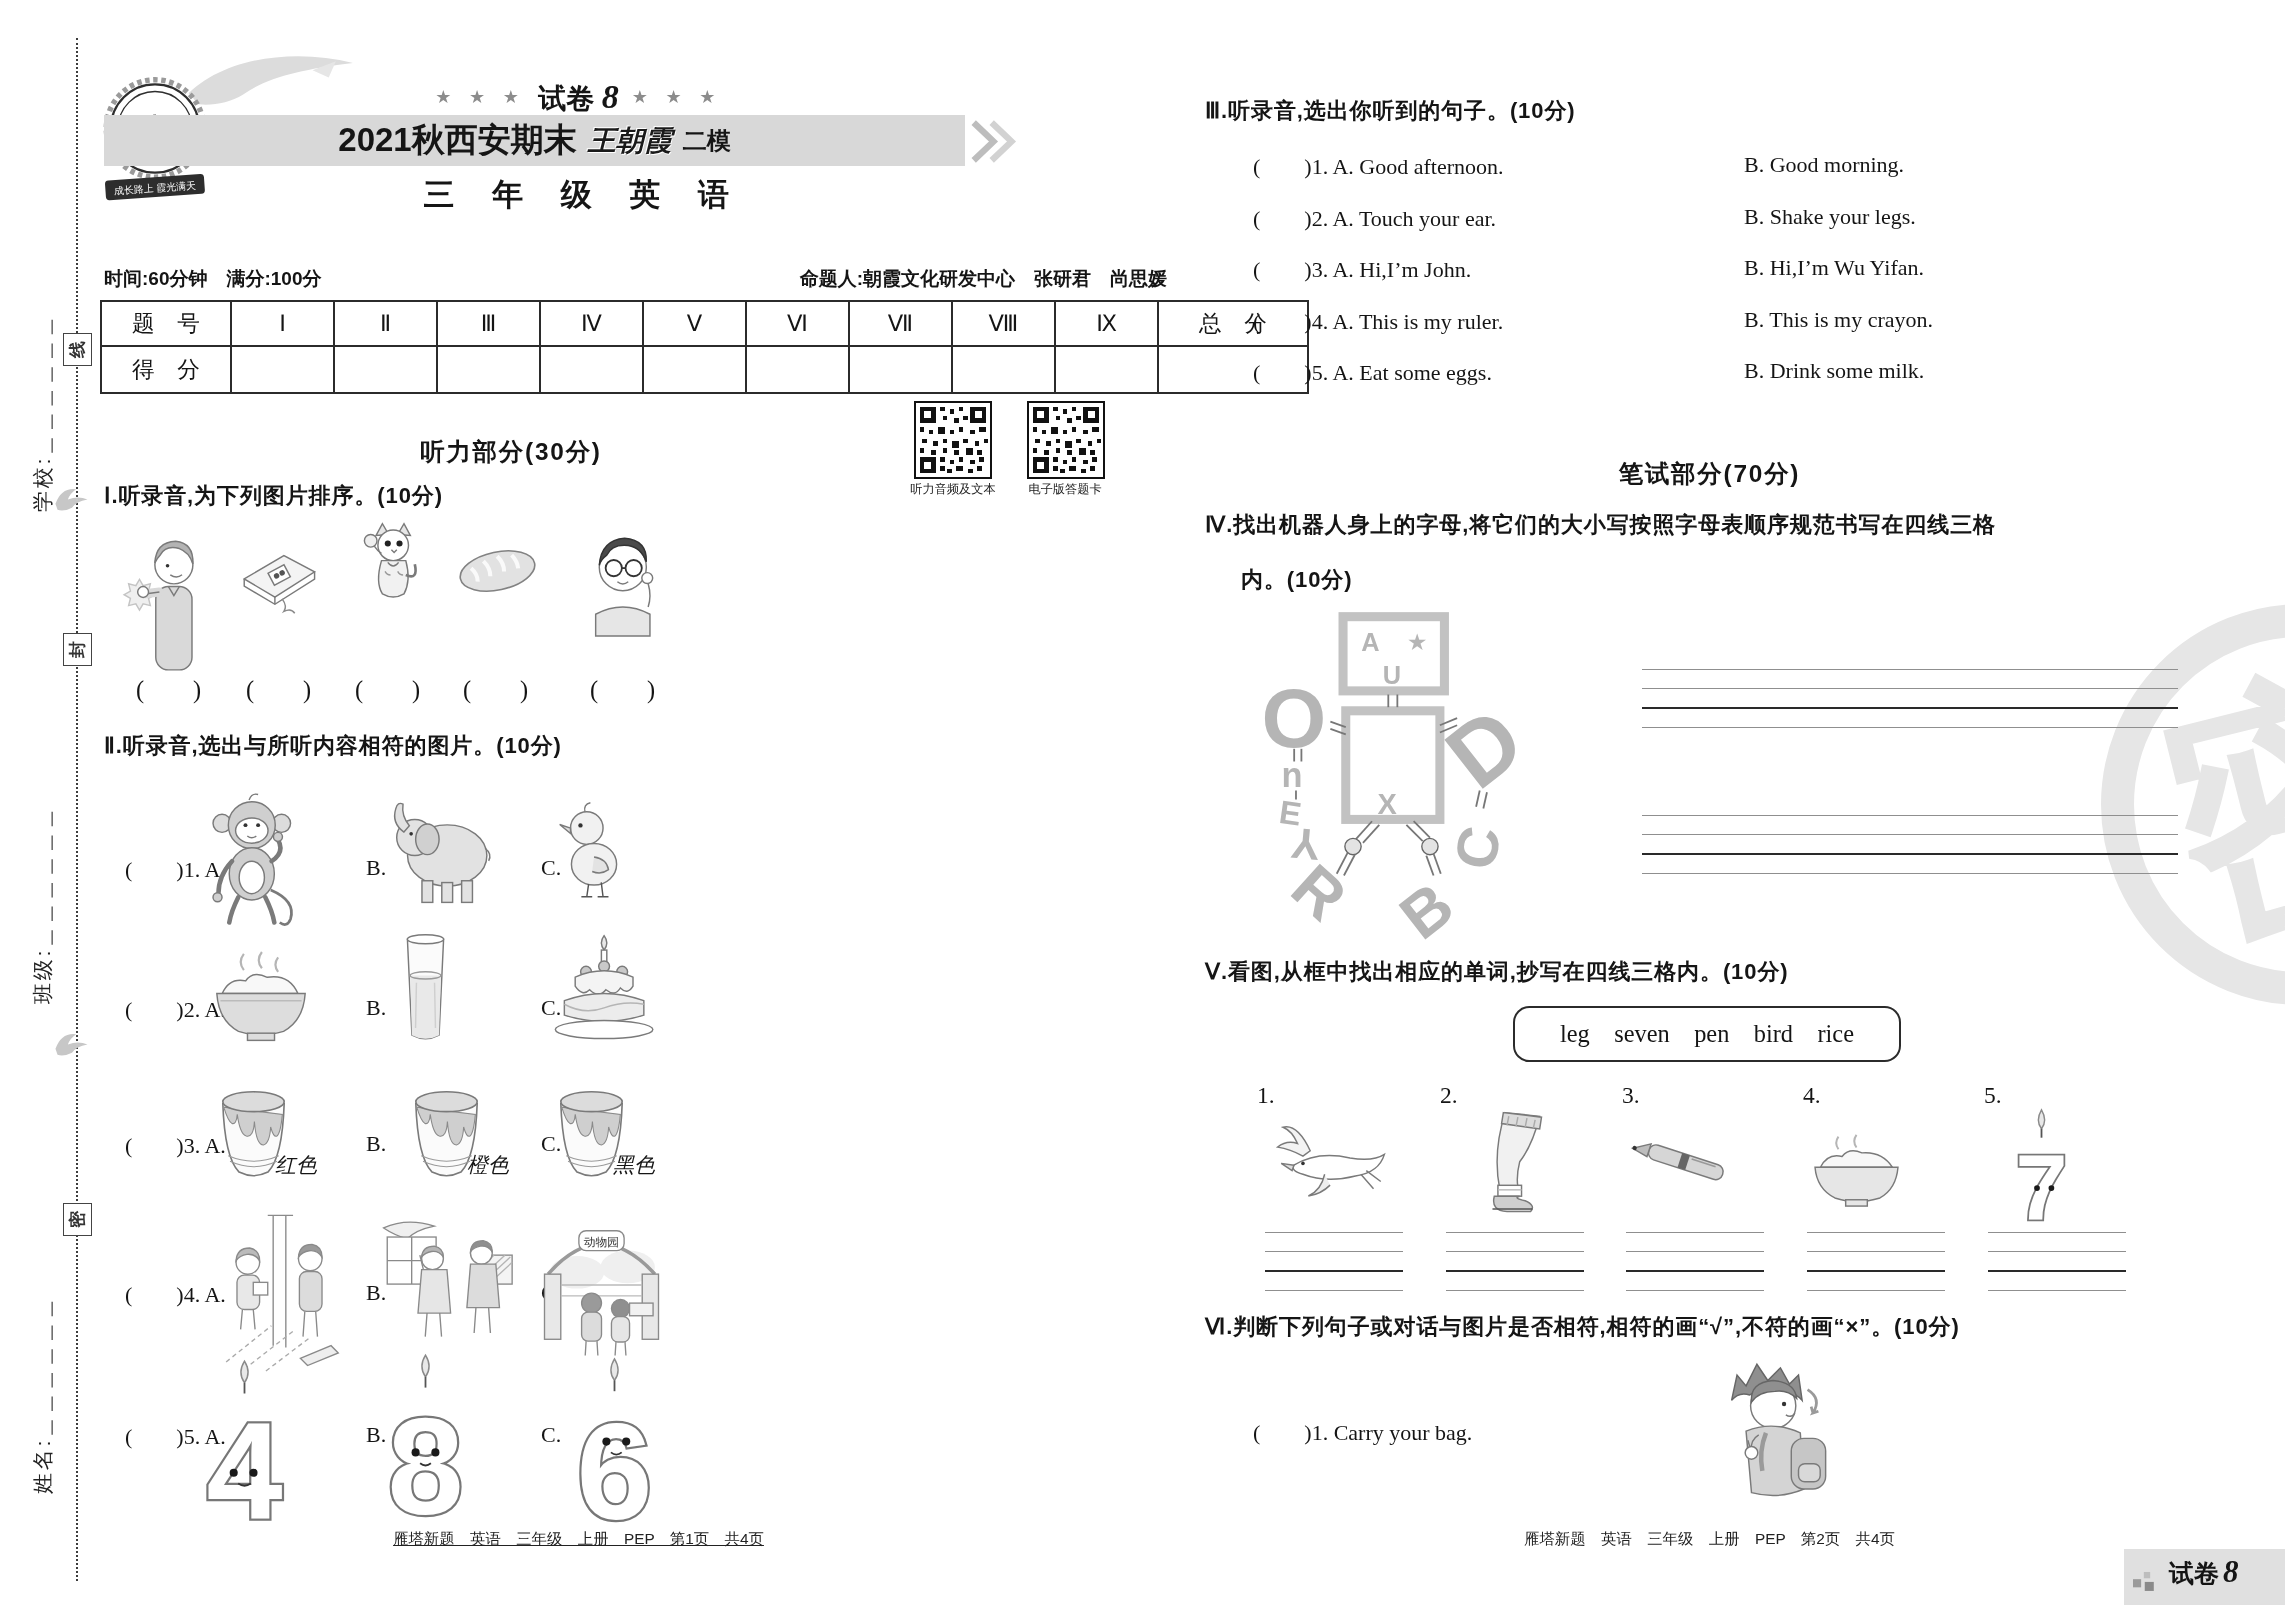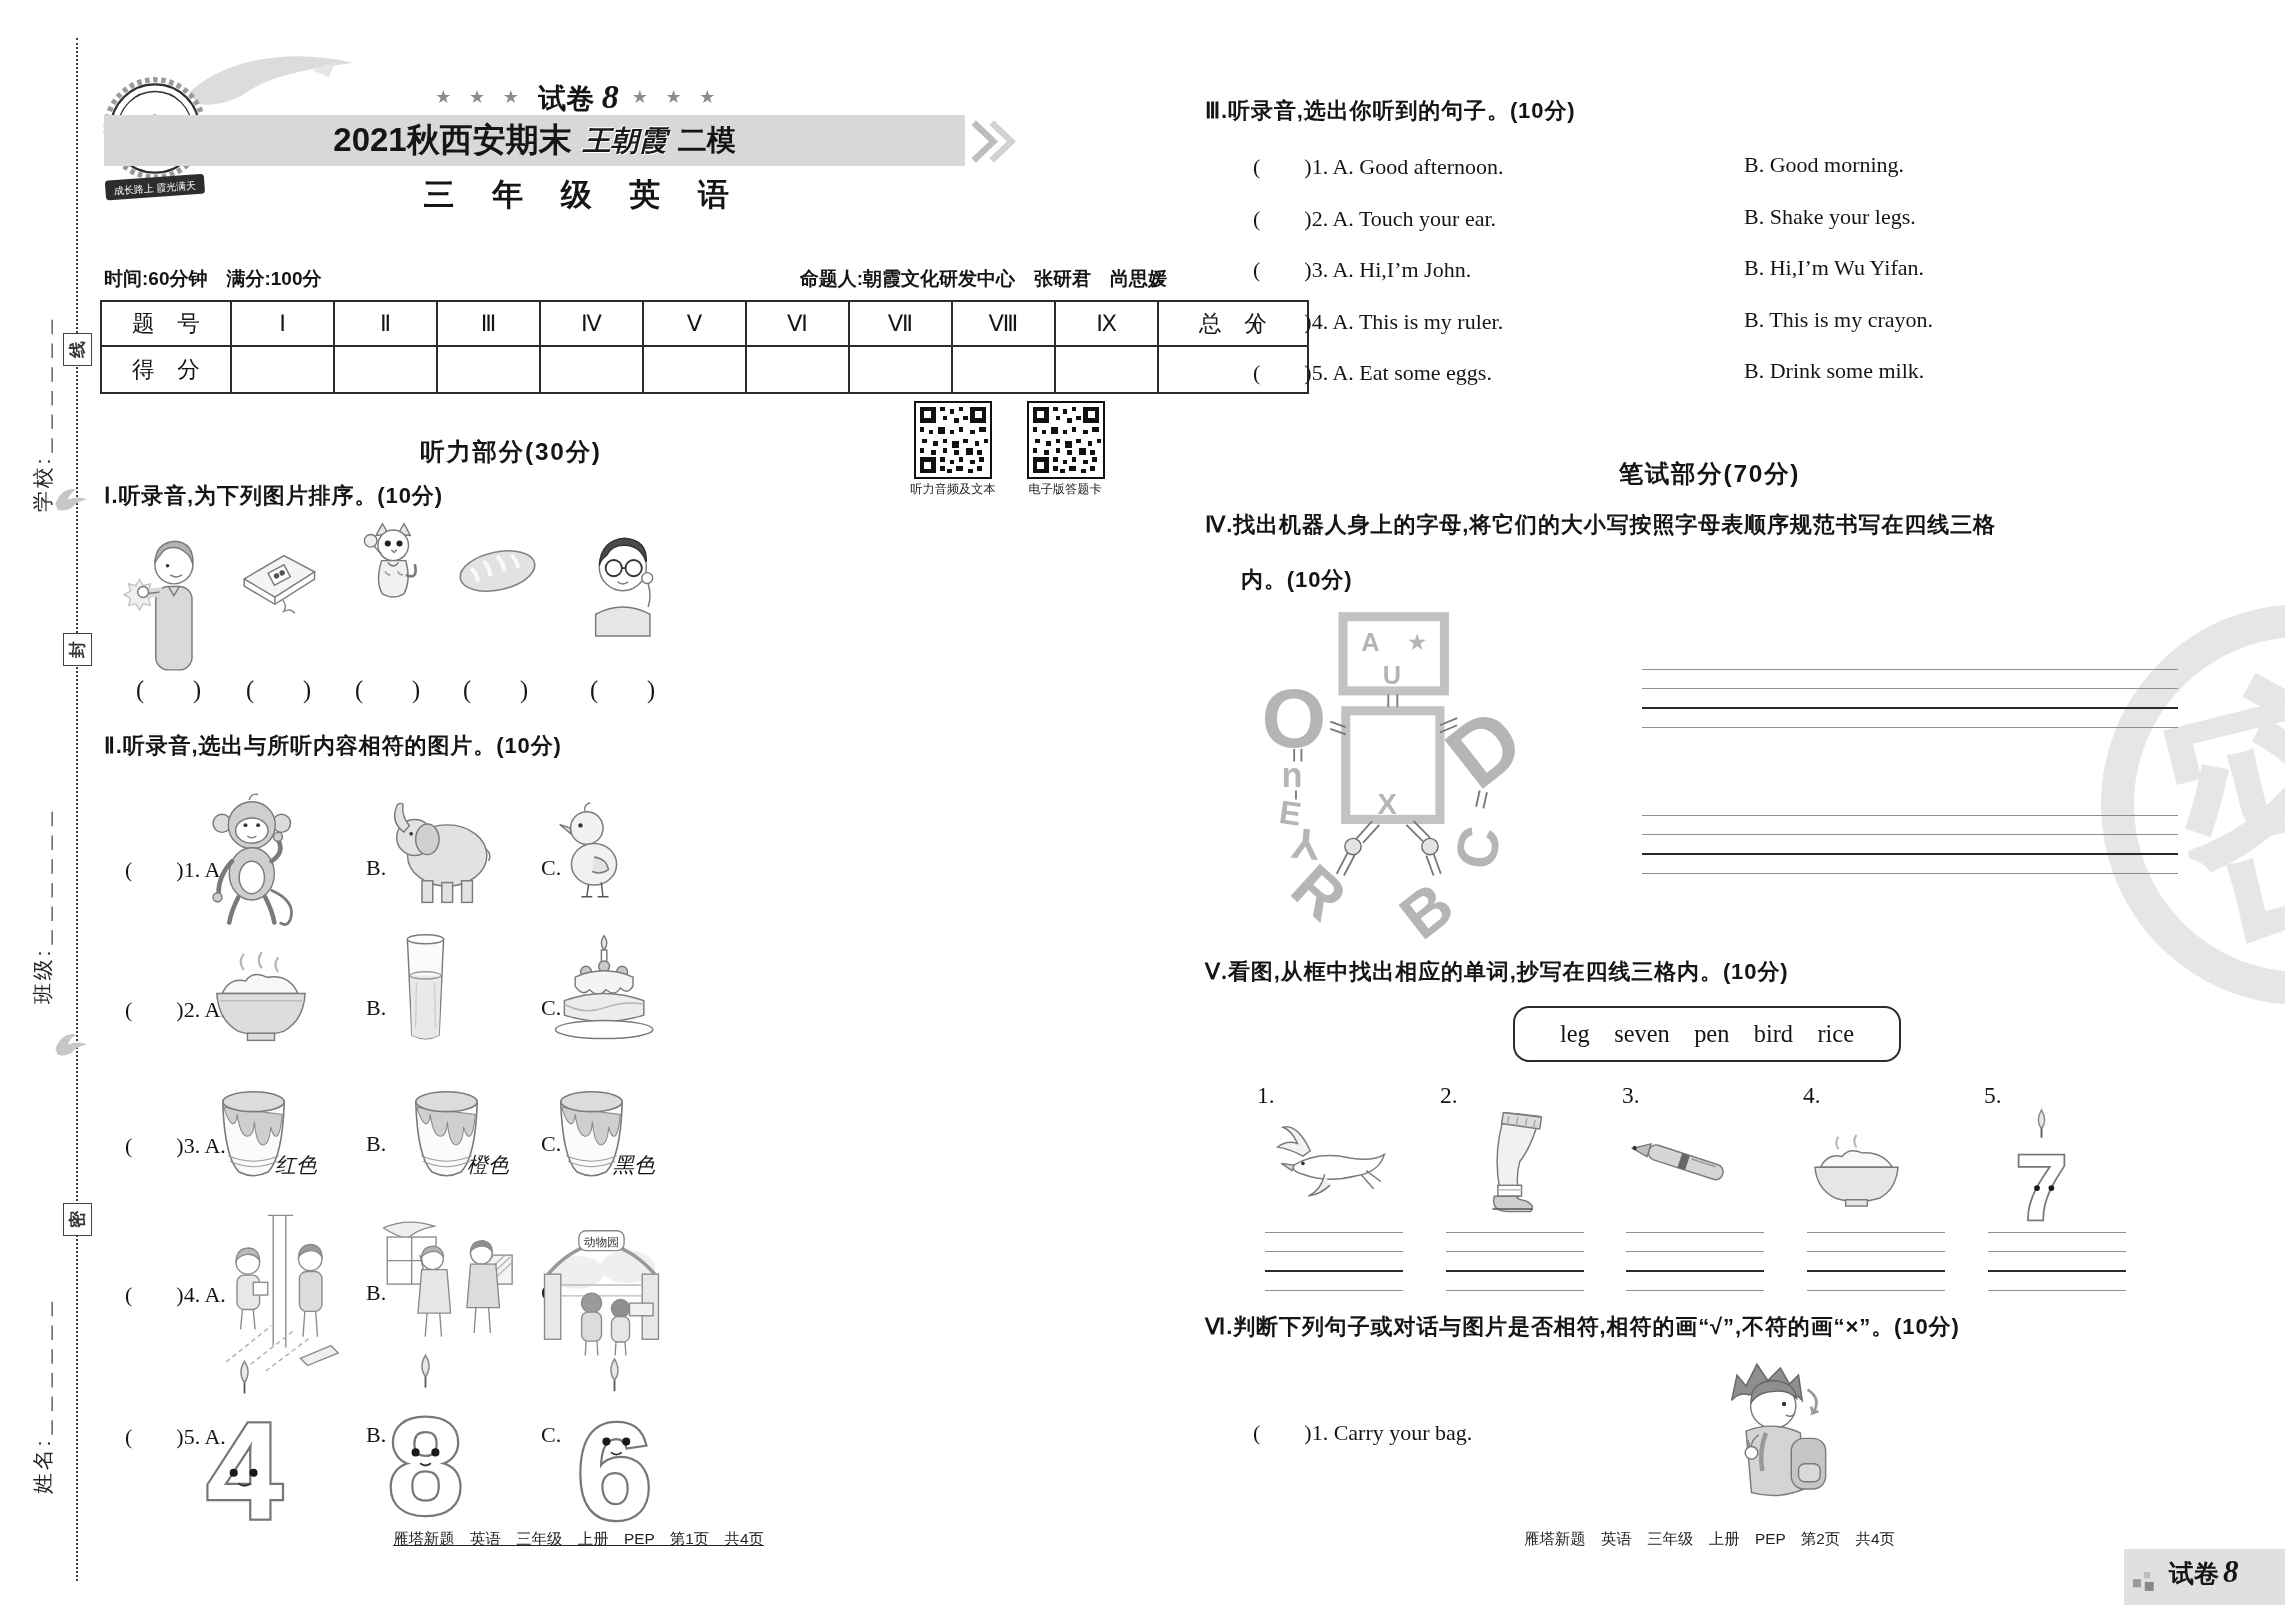--- a/index.html
+++ b/index.html
@@ -92,21 +92,21 @@
     <span style="color:#8c8c8c;font-size:18px;letter-spacing:6.3px;vertical-align:5.4px;">★ ★ ★</span>
     <span class="b serif" style="font-size:28px;margin:0 3.6px 0 9px;">试卷</span>
     <span class="b serif" style="font-size:34px;font-style:italic;margin-right:9px;">8</span>
     <span style="color:#8c8c8c;font-size:18px;letter-spacing:6.3px;vertical-align:5.4px;">★ ★ ★</span>
   </div>
 
   <div class="banner">
     <span class="b" style="font-size:33px;">2021秋西安期末</span>
     <span class="b serif" style="font-size:28px;font-style:italic;margin:0 11px;color:#1a1a1a;
           text-shadow:0.9px 0.9px 0 #fff,-0.9px -0.9px 0 #fff;">王朝霞</span>
-    <span class="b" style="font-size:29px;">二模</span>
+    <span class="b" style="font-size:24px;">二模</span>
   </div>
   <svg class="abs" style="left:968px;top:119px;" width="51" height="45" viewBox="0 0 56 50">
     <polyline points="6,4 28,25 6,46" fill="none" stroke="#bdbdbd" stroke-width="7"></polyline>
     <polyline points="26,4 48,25 26,46" fill="none" stroke="#d2d2d2" stroke-width="7"></polyline>
   </svg>
 
   <div class="t b center" style="left:104px;top:174px;width:959px;font-size:31px;letter-spacing:14.5px;">三 年 级 英 语</div>
 
   <div class="abs" style="left:104px;top:266px;width:1063px;display:flex;justify-content:space-between;">
     <span style="font-size:19px;font-weight:bold;">时间:60分钟　满分:100分</span>

